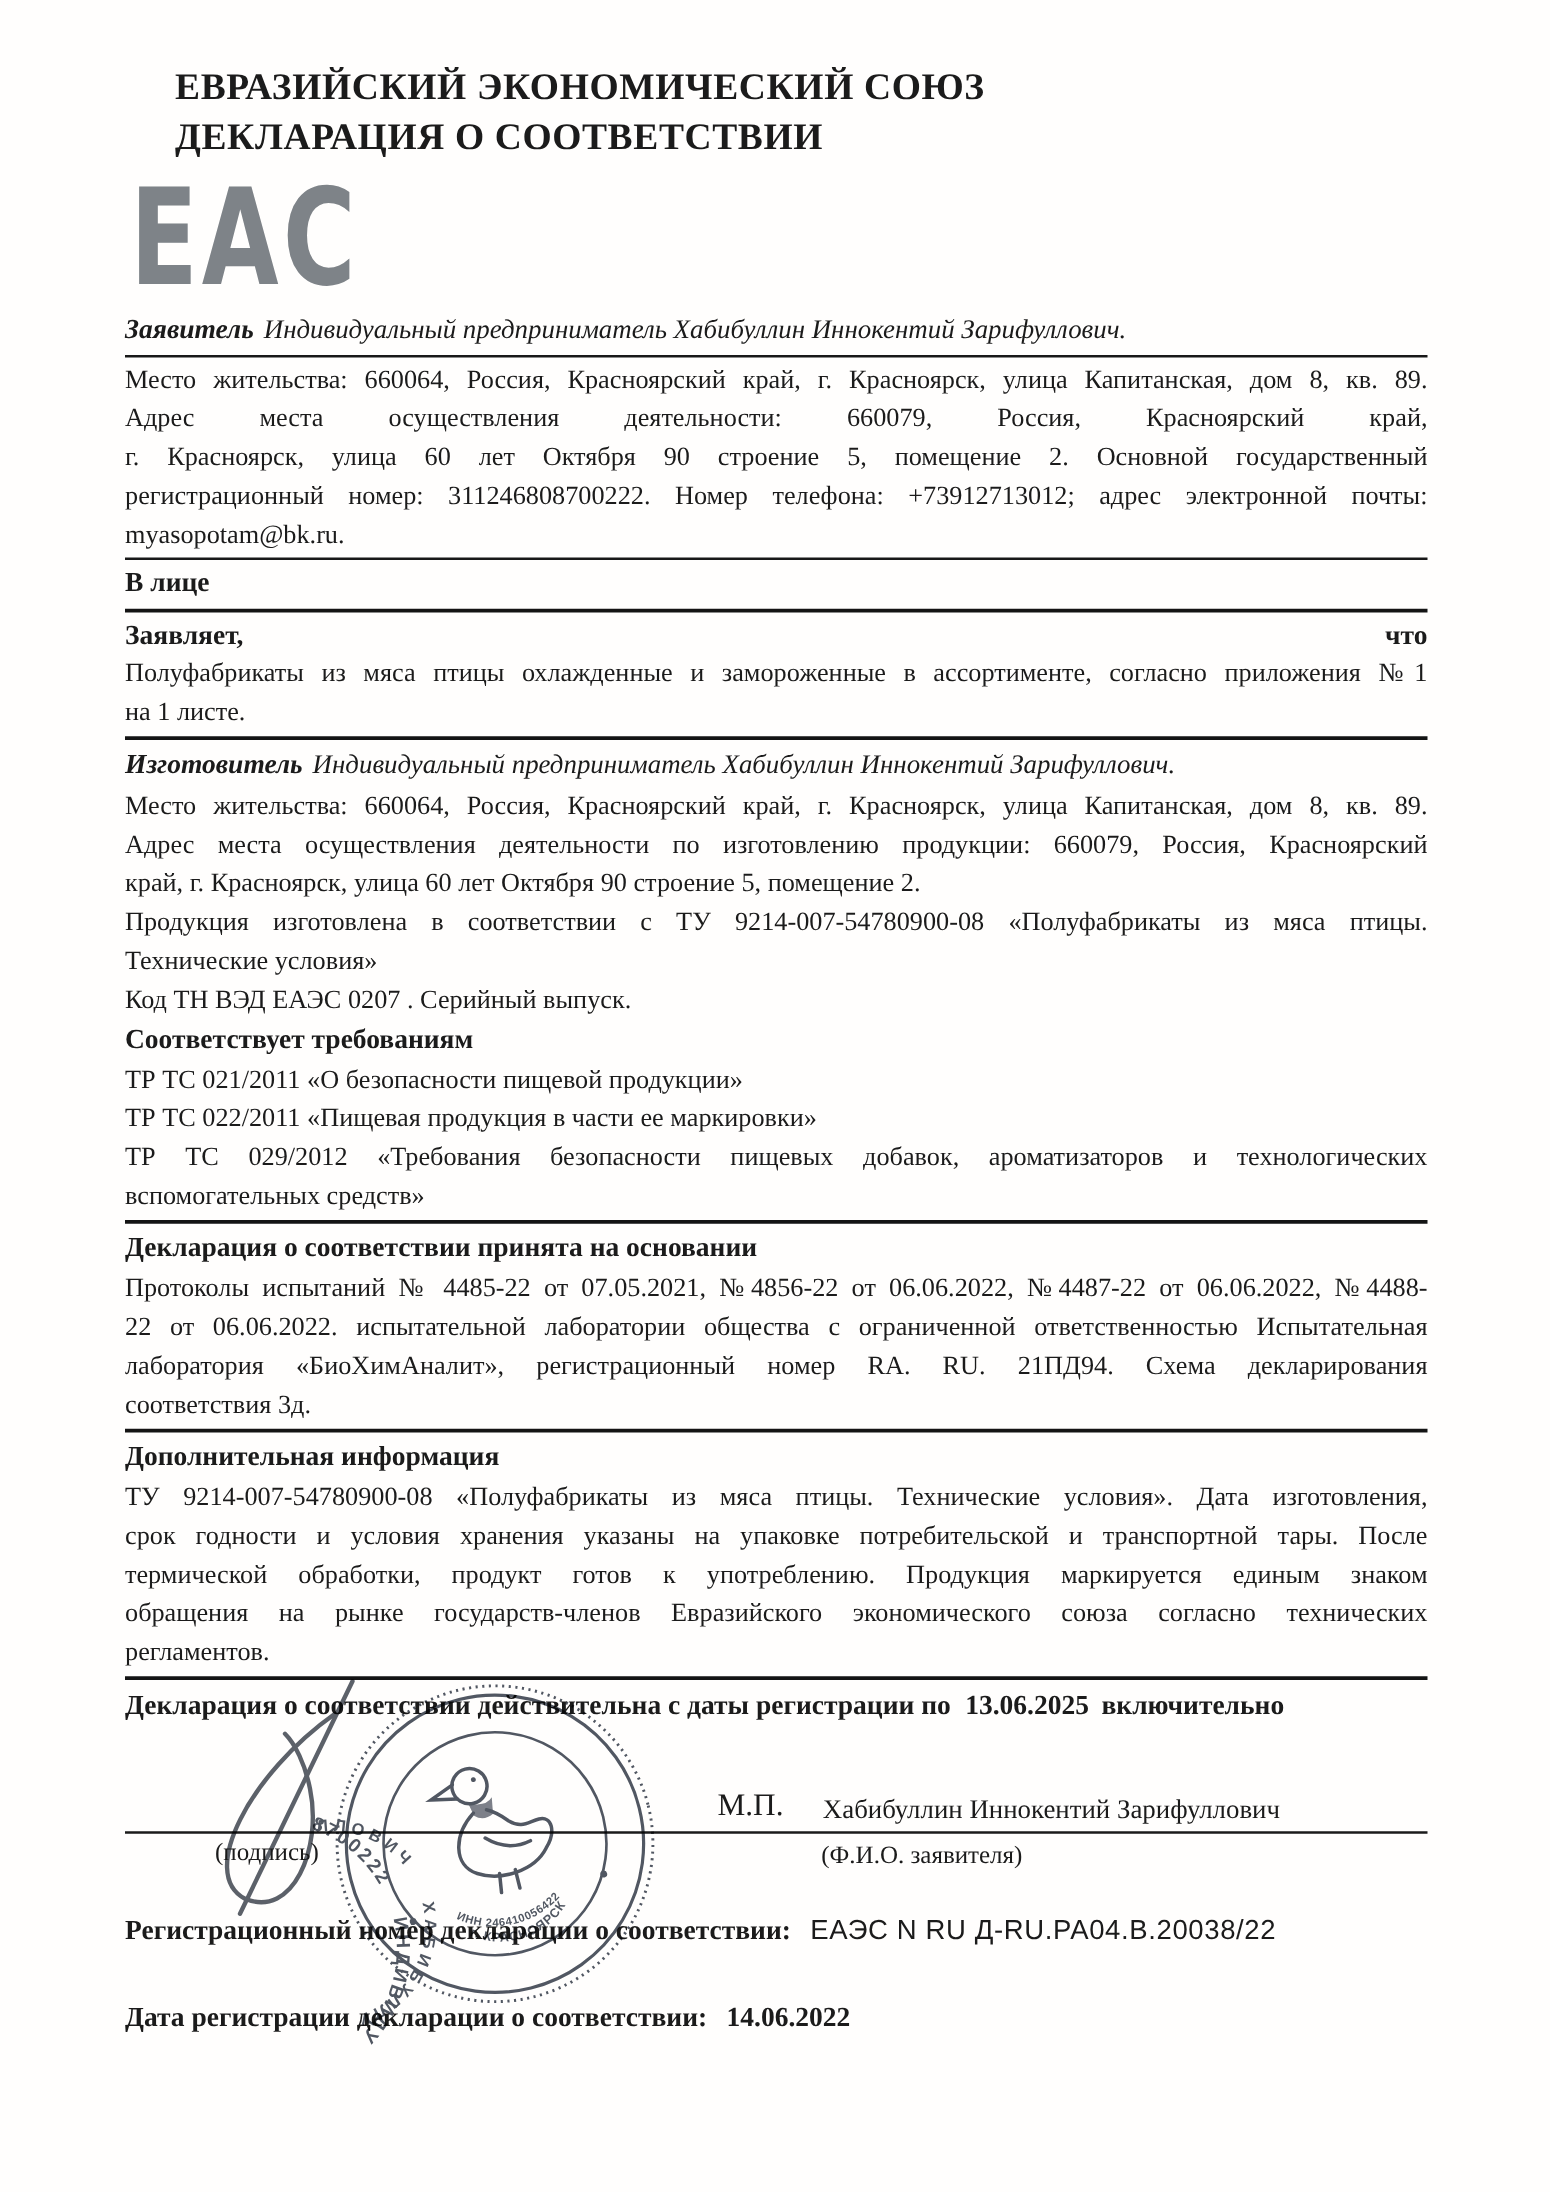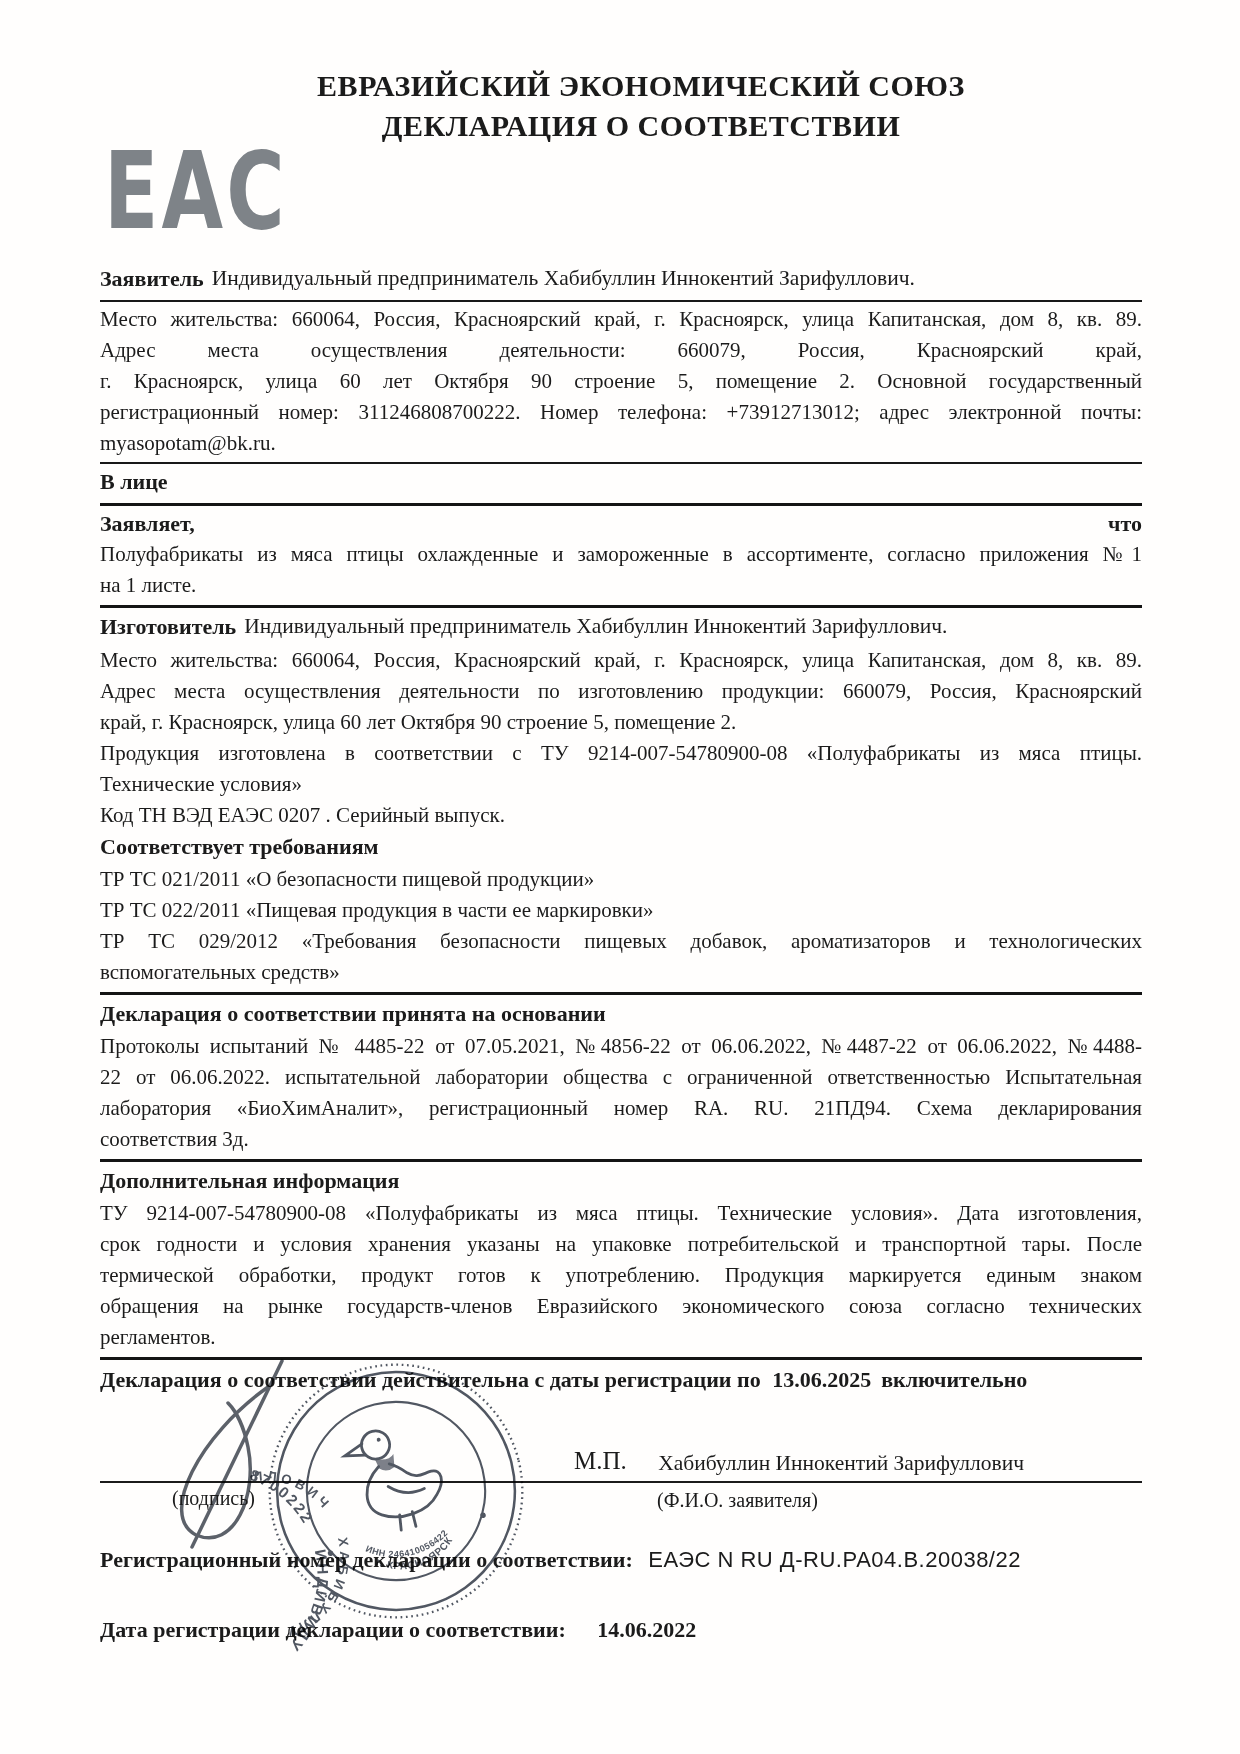--- a/index.html
+++ b/index.html
@@ -5,31 +5,31 @@
   html,body{margin:0;padding:0;background:#ffffff;}
   .page{
     position:relative;
     width:1240px;height:1754px;
     background:#fffefd;
     font-family:"Liberation Serif",serif;
     color:#1b1b1b;
     overflow:hidden;
   }
   .content{position:relative;padding:50px 98px 0 100px;}
-  .titleblock{text-align:center;line-height:1.32;margin-left:40px;margin-top:16px;}
+  .titleblock{line-height:1.32;margin-left:40px;}
   .title-line{font-weight:bold;font-size:30px;letter-spacing:.5px;}
   .eac{
     position:absolute;left:104px;top:138px;
     font-family:"DejaVu Sans",sans-serif;font-weight:bold;
     font-size:102px;line-height:1;color:#7e8388;
     transform:scaleX(.78) scaleY(1.05);transform-origin:left top;
     letter-spacing:4px;
   }
   .sec{font-size:21px;}
-  .row-head{display:flex;align-items:flex-start;padding:3px 0 5px;}
+  .row-head{display:flex;align-items:center;padding:3px 0 5px;font-style:italic;}
   .row-head b{font-size:22px;margin-right:8px;white-space:nowrap;}
   .row-head .rest{font-size:21.5px;}
   .bold-head{font-weight:bold;font-size:22px;padding:3px 0 4px;}
   .jline{
     font-size:21px;line-height:31px;
     text-align:justify;text-align-last:justify;
   }
   .jline.last{text-align-last:left;}
   .rule2{border-top:2px solid #181818;height:0;margin:3px 0 2px;}
   .rule3{border-top:3px solid #141414;height:0;margin:4px 0 3px;}
@@ -43,21 +43,21 @@
   .fio-name{position:absolute;right:118px;bottom:5px;font-size:21.5px;}
   .sig-labels{position:relative;height:36px;font-size:20px;text-decoration:underline;}
   .lbl-sign{position:absolute;left:72px;top:4px;}
   .lbl-fio{position:absolute;left:557px;top:6px;}
   .reg-row{margin-top:28px;font-size:22px;font-weight:bold;}
   .reg-row .val{
     font-family:"Liberation Sans",sans-serif;font-weight:400;
     font-size:22px;letter-spacing:.5px;margin-left:10px;
   }
   .date-row{margin-top:44px;font-size:22px;font-weight:bold;}
-  .date-row .val{margin-left:26px;}
+  .date-row .val{margin-left:10px;}
   
   .stamp{
     position:absolute;left:158px;top:-42px;width:276px;height:276px;
     transform:rotate(-14deg);
     mix-blend-mode:multiply;opacity:.88;
     pointer-events:none;
   }
   .sign-strokes{
     position:absolute;left:0;top:-40px;width:320px;height:200px;
     mix-blend-mode:multiply;opacity:.85;pointer-events:none;

